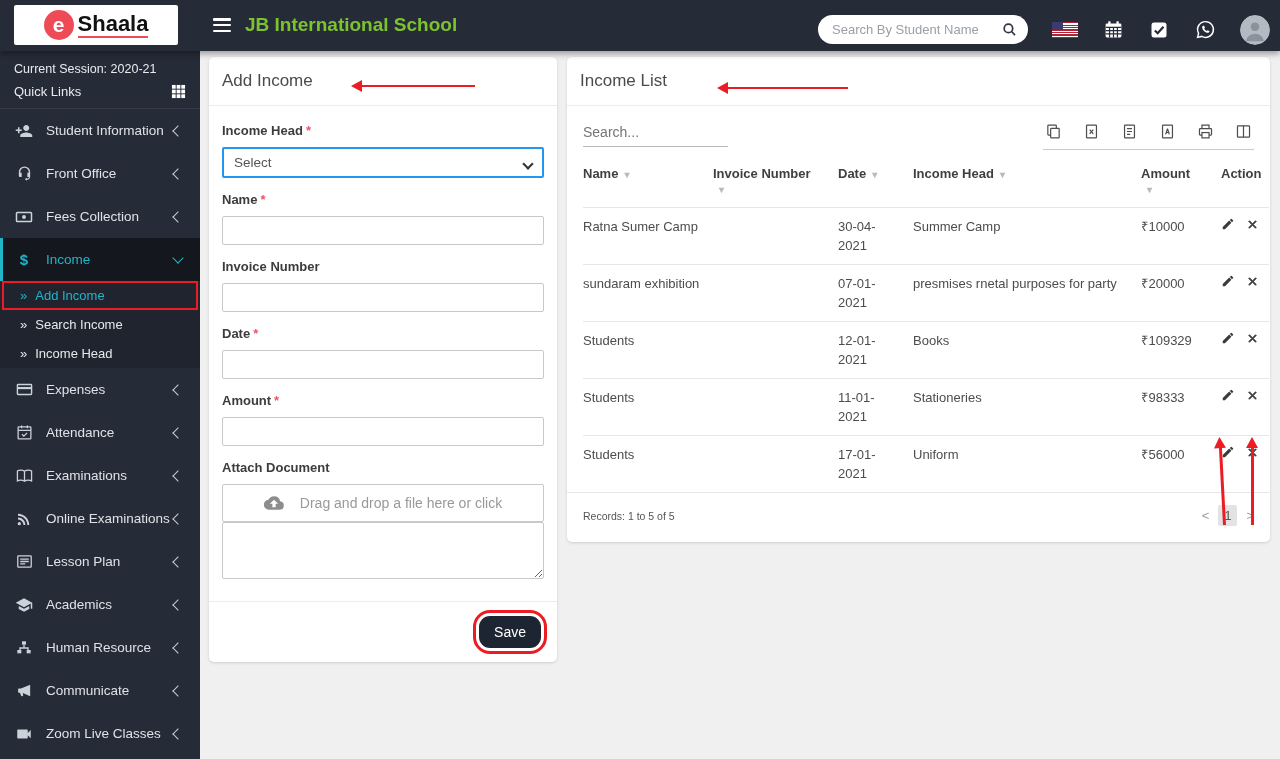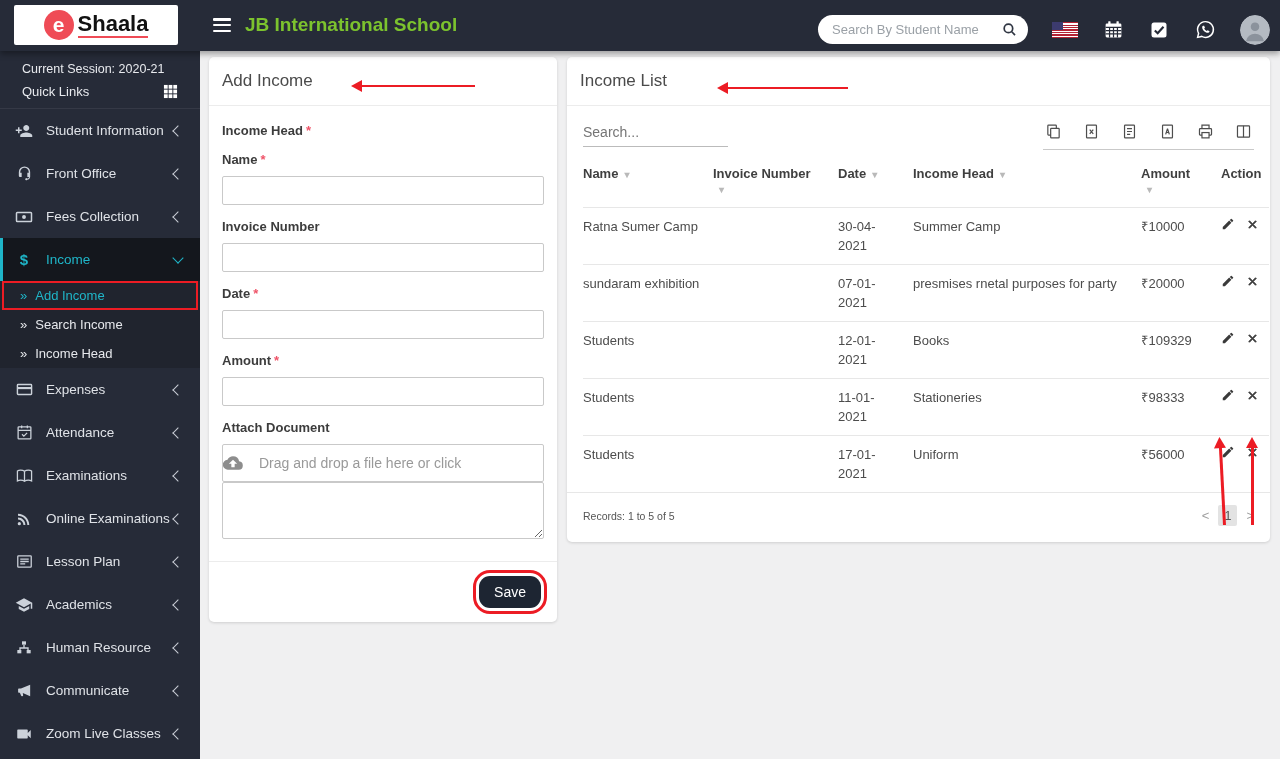--- a/index.html
+++ b/index.html
@@ -25,21 +25,21 @@
                        font-family:"Liberation Sans", sans-serif; min-width:0; }
   .search-pill input::placeholder { color:#9aa0a6; }
   .flag { position:relative; width:26px; height:16px;
           background:repeating-linear-gradient(to bottom,#b22234 0 1.25px,#fff 1.25px 2.5px); cursor:pointer; }
   .flag::after { content:""; position:absolute; left:0; top:0; width:11px; height:8px; background:#3c3b6e; }
   .hdr-icon { width:22px; height:22px; display:flex; align-items:center; justify-content:center; cursor:pointer; }
   .avatar { width:30px; height:30px; border-radius:50%; overflow:hidden; cursor:pointer; }
 
   
   .sidebar { position:absolute; left:0; top:51px; width:200px; height:708px; background:#262b38; color:#dfe2e7; }
-  .session-block { padding:11px 22px 9px; border-bottom:1px solid rgba(255,255,255,.07); }
+  .session-block { padding:11px 14px 9px; border-bottom:1px solid rgba(255,255,255,.07); }
   .session-line { font-size:12.5px; margin-bottom:8px; color:#e8eaee; }
   .quick-links { display:flex; align-items:center; justify-content:space-between; font-size:13px; color:#e8eaee; cursor:pointer; }
   .nav-item { height:43px; display:flex; align-items:center; padding:0 14px; cursor:pointer; position:relative; }
   .nav-item .mi { width:20px; margin-right:12px; display:flex; align-items:center; justify-content:center; color:#ccd2da; }
   .nav-item .lbl { flex:1; font-size:13.5px; color:#dfe2e7; }
   .chev { width:8px; height:8px; border-left:1.8px solid #c9ced6; border-bottom:1.8px solid #c9ced6;
           transform:rotate(45deg); margin-right:4px; }
   .chev-down { transform:rotate(-45deg); border-color:#1fb6c9; margin-top:-4px; }
   .nav-item.active { background:#14171d; border-left:3px solid #1fb6c9; padding-left:11px; }
   .nav-item.active .lbl { color:#1fb6c9; }
@@ -63,21 +63,21 @@
   .f-label { font-size:13px; font-weight:bold; color:#3c3c3c; margin:14px 0 9px; }
   .f-label:first-child { margin-top:4px; }
   .req { color:#ef5368; margin-left:3px; }
   .f-select { height:31px; border:2px solid #2196f3; border-radius:2px; display:flex; align-items:center;
               padding:0 10px; font-size:13.5px; color:#555; cursor:pointer; position:relative; }
   .f-select .sel-chev { position:absolute; right:10px; top:11px; width:8px; height:8px;
               border-left:2px solid #333; border-bottom:2px solid #333; transform:rotate(-45deg); }
   .f-input { width:100%; height:29px; border:1px solid #c9c9c9; border-radius:2px; padding:0 8px; font-size:13.5px;
              color:#333; font-family:"Liberation Sans", sans-serif; outline:none; }
   .dropzone { height:38px; border:1px solid #c9c9c9; border-radius:2px; display:flex; align-items:center;
-              justify-content:flex-start; gap:16px; color:#999; font-size:14px; cursor:pointer; }
+              justify-content:center; gap:16px; color:#999; font-size:14px; cursor:pointer; }
   .f-textarea { width:100%; height:57px; border:1px solid #c9c9c9; border-radius:2px; padding:6px 8px;
                 font-size:13.5px; font-family:"Liberation Sans", sans-serif; resize:vertical; outline:none; }
   .form-footer { border-top:1px solid #ececec; padding:14px 16px; text-align:right; }
   .save-btn { background:#1d2532; color:#fff; border:none; font-size:14px; padding:8px 15px; border-radius:11px;
               cursor:pointer; font-family:"Liberation Sans", sans-serif; outline:3px solid #ec1c24; outline-offset:3px; }
 
   
   .list-card { left:567px; top:57px; width:703px; }
   .list-toolbar { display:flex; align-items:flex-start; justify-content:space-between; padding:14px 16px 4px; }
   .list-search { border:none; border-bottom:1px solid #bbb; width:145px; font-size:14px; padding:4px 0 6px;
@@ -347,20 +347,24 @@
         <span class="chev"></span>
     </div>
   </aside>
 
   <section class="card form-card">
     <div class="card-header">
       <span class="card-title">Add Income</span>
     </div>
     <div class="form-body">
       <div class="f-label"><span>Income Head</span><span class="req">*</span></div>
+      <div class="f-select">
+        <span>Select</span>
+        <span class="sel-chev"></span>
+      </div>
       <div class="f-label"><span>Name</span><span class="req">*</span></div>
       <input class="f-input" style="">
       <div class="f-label"><span>Invoice Number</span></div>
       <input class="f-input" style="">
       <div class="f-label"><span>Date</span><span class="req">*</span></div>
       <input class="f-input" style="">
       <div class="f-label"><span>Amount</span><span class="req">*</span></div>
       <input class="f-input" style="">
       <div class="f-label"><span>Attach Document</span></div>
       <div class="dropzone">

